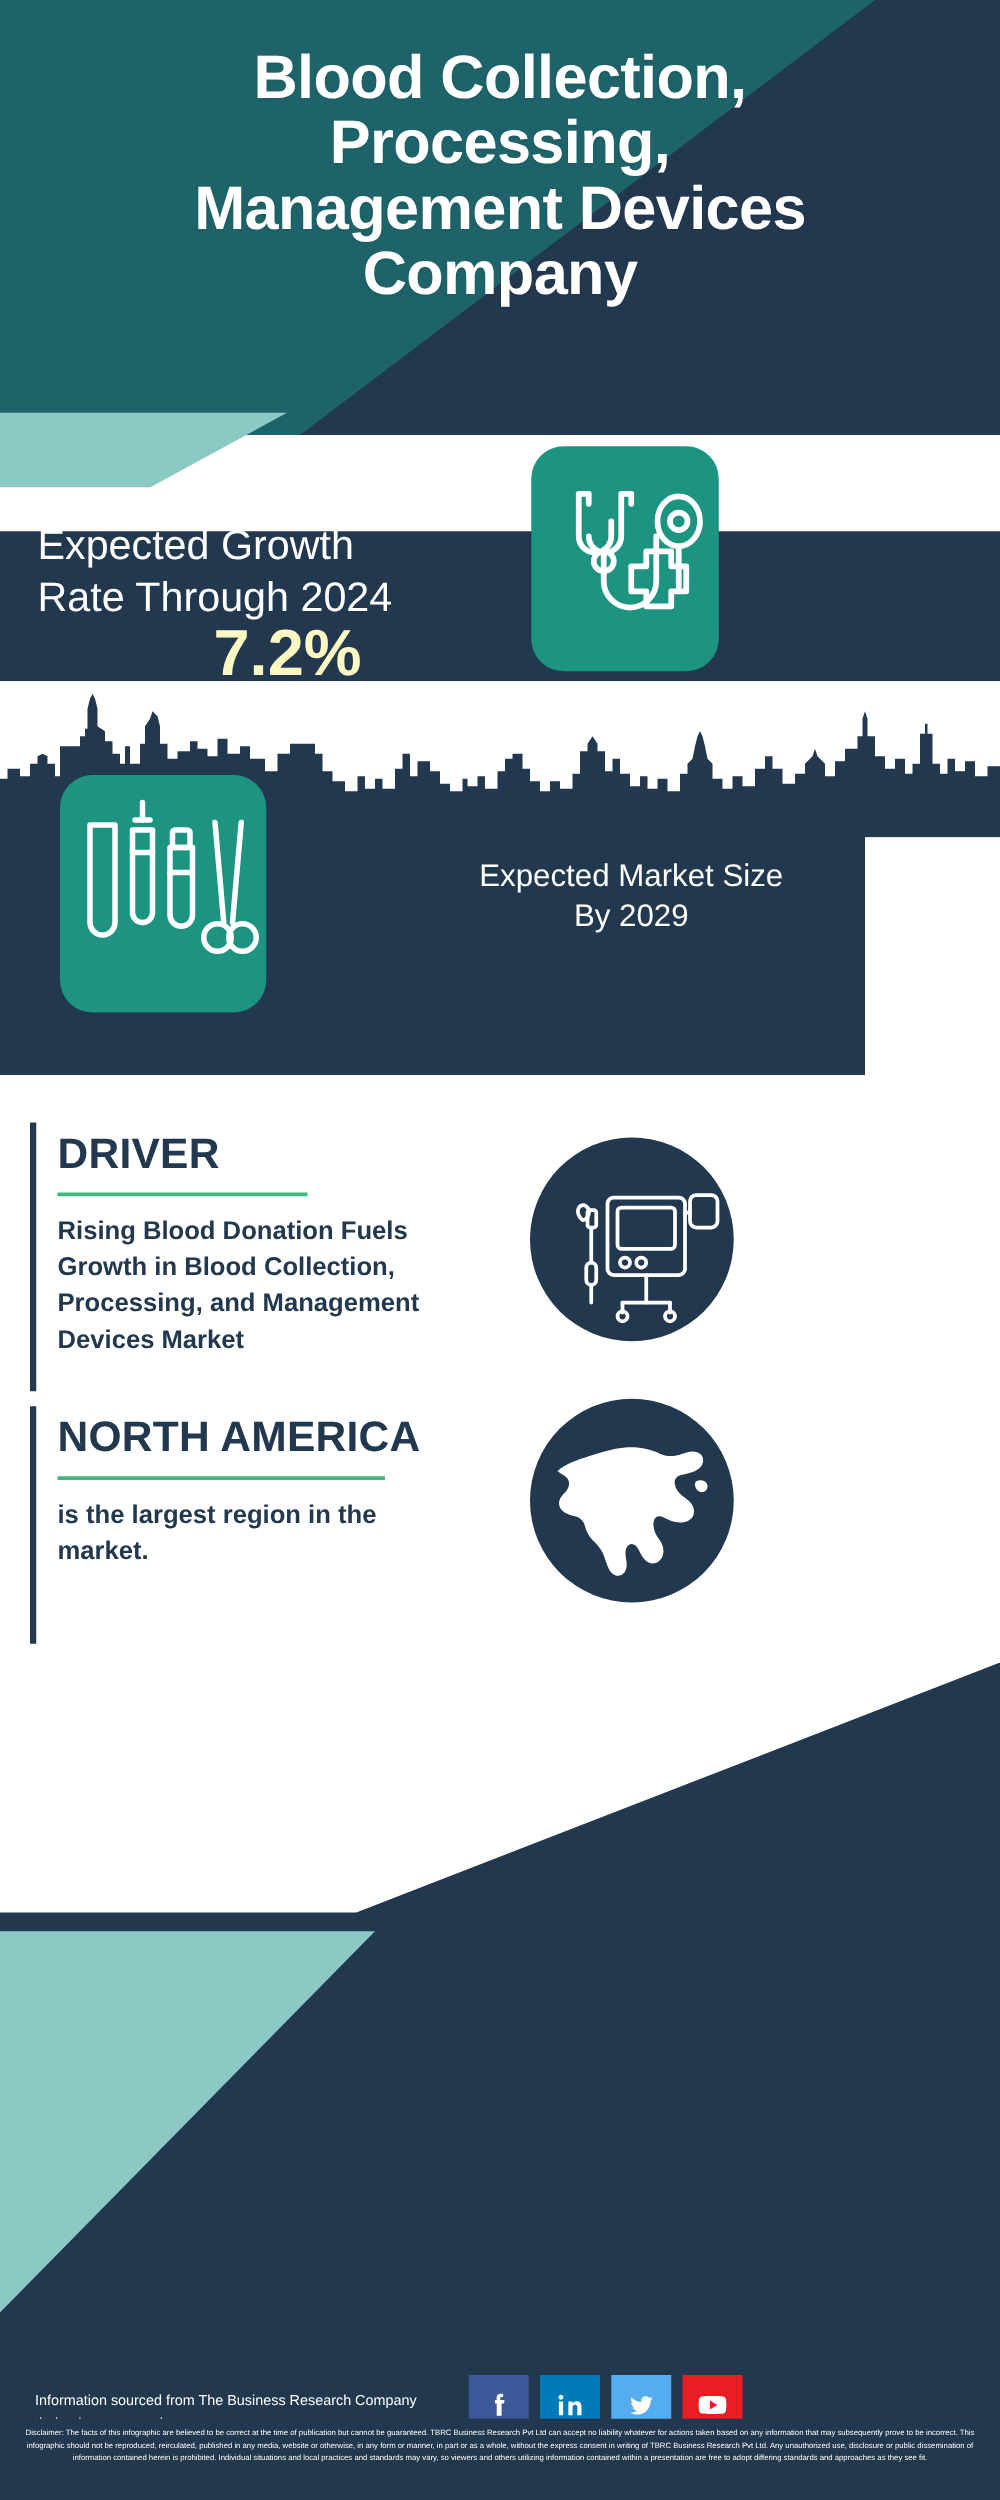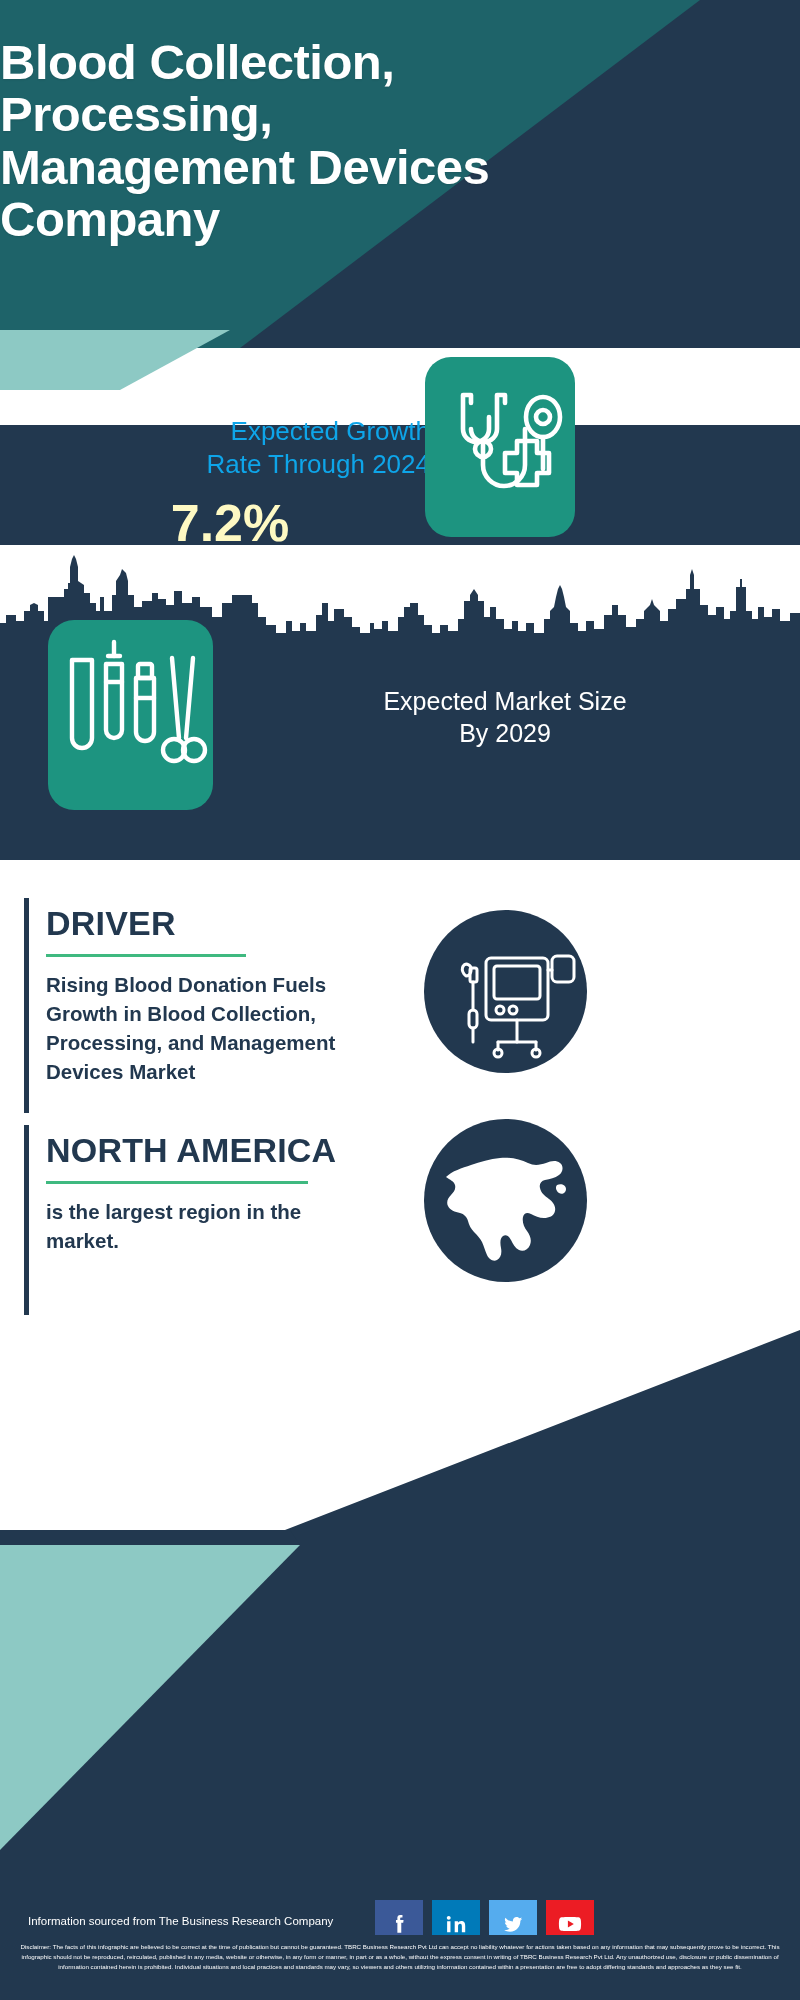--- a/index.html
+++ b/index.html
@@ -10,52 +10,52 @@
     position:relative;
     overflow:hidden;
   }
   .page { position:relative; width:800px; height:2000px; background:#fff; }
 
   
   .header { position:absolute; left:0; top:0; width:800px; height:348px; overflow:hidden; background:#1e6369; }
   .header-diag { position:absolute; inset:0; }
   .header-title {
     position:absolute; left:0; top:36px; width:800px;
-    text-align:left; color:#ffffff;
+    text-align:center; color:#ffffff;
     font-family:"Liberation Sans Narrow","Liberation Sans",sans-serif;
     font-weight:bold; font-size:49px; line-height:1.07;
     letter-spacing:-0.5px; z-index:3; text-shadow:0 1px 2px rgba(0,0,0,.10);
   }
   .header-title span { display:block; }
 
   
   .teal-strip { position:absolute; left:0; top:330px; width:800px; height:60px; }
 
   
   .growth { position:absolute; left:0; top:425px; width:800px; height:120px; background:#22384f; }
   .growth-inner { position:absolute; left:0; top:0; width:800px; height:120px; }
   .growth-text {
-    position:absolute; left:30px; top:-10px; width:400px; text-align:right;
-    color:#0ea5e9; font-size:26px; line-height:1.28; font-weight:400;
+    position:absolute; left:30px; top:-10px; width:400px; text-align:left;
+    color:#ffffff; font-size:33px; line-height:1.28; font-weight:400;
   }
   .growth-value {
     position:absolute; left:30px; top:72px; width:400px; text-align:center;
     color:#fef9c3; font-size:52px; font-weight:bold; line-height:1;
     font-family:"Liberation Sans Narrow","Liberation Sans",sans-serif;
   }
   .icon-box {
     position:absolute; background:#1d9480; border-radius:26px;
   }
   .icon-box-1 { left:425px; top:-68px; width:150px; height:180px; }
 
   
   .skyline-wrap { position:absolute; left:0; top:545px; width:800px; height:125px; background:#ffffff; overflow:hidden; }
 
   
-  .market { position:absolute; left:0; top:655px; width:800px; height:205px; background:#22384f; }
+  .market { position:absolute; left:0; top:655px; width:692px; height:205px; background:#22384f; }
   .icon-box-2 { left:48px; top:-35px; width:165px; height:190px; }
   .market-text {
     position:absolute; left:235px; top:30px; width:540px; text-align:center;
     color:#ffffff; font-size:25px; line-height:1.28;
   }
   .market-value {
     position:absolute; left:235px; top:102px; width:540px; text-align:center;
     color:#3ddc97; font-size:54px; font-weight:bold; line-height:1;
     font-family:"Liberation Sans Narrow","Liberation Sans",sans-serif;
   }

